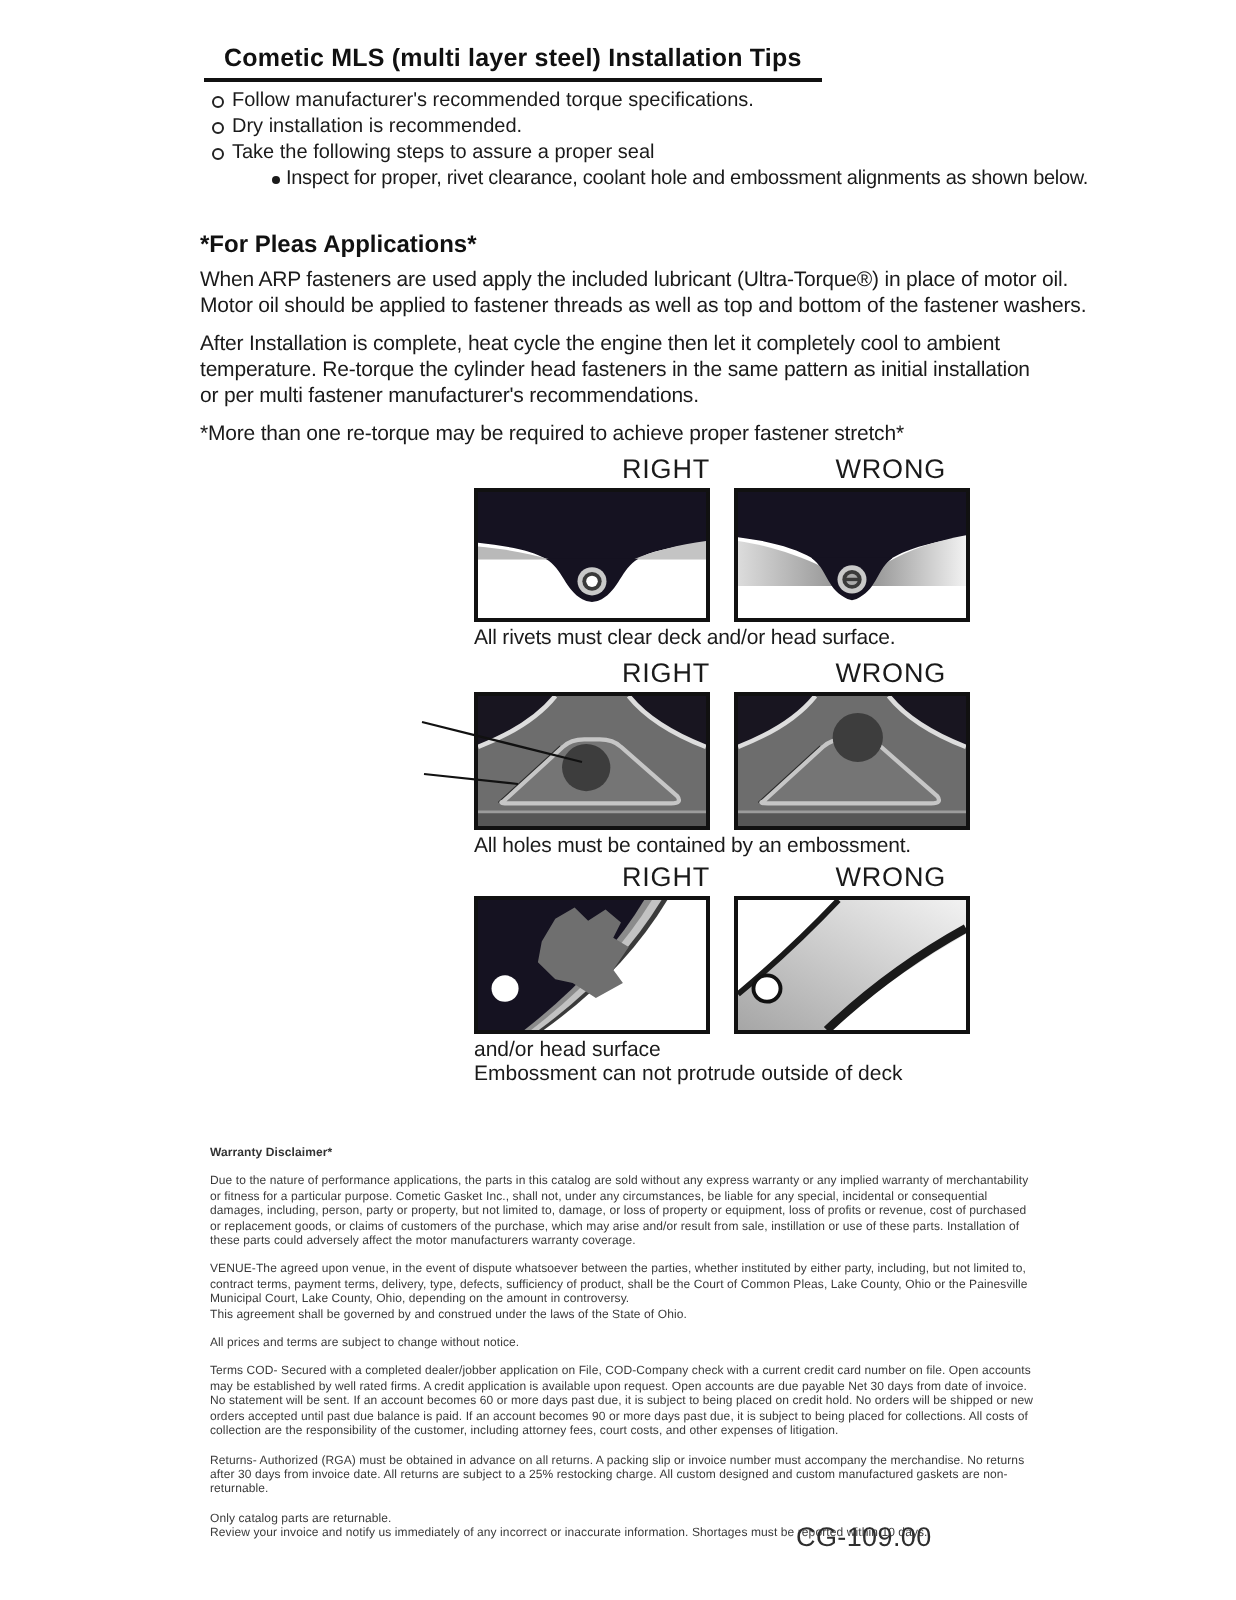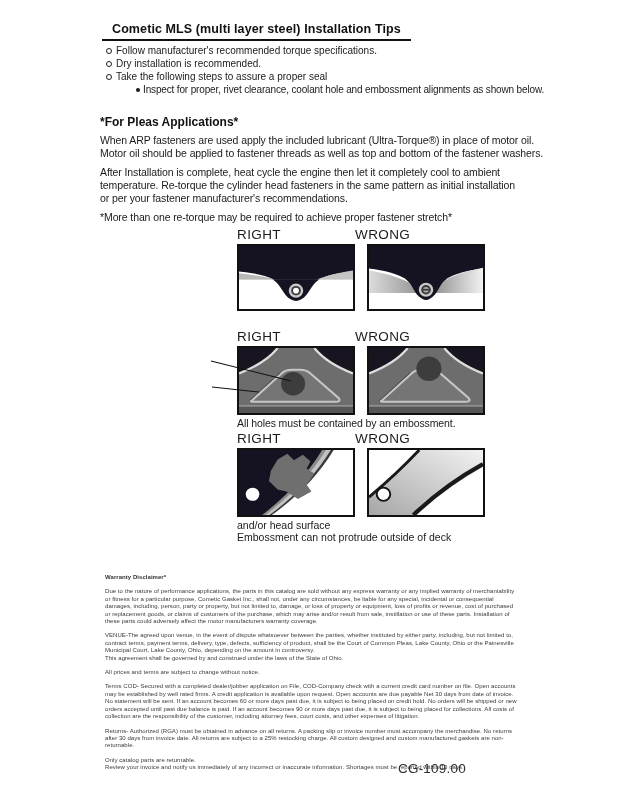--- a/index.html
+++ b/index.html
@@ -22,21 +22,21 @@
 
   
   .diesel{position:absolute;left:100px;top:116px;font-size:10.5px;line-height:13px;color:#1a1a1a;}
   .diesel h2{margin:0 0 5px 0;font-size:12px;font-weight:bold;color:#111;}
   .dline{white-space:nowrap;letter-spacing:-.1px;}
   .dgap{height:6px;}
 
   
   .row{position:absolute;left:237px;width:260px;}
   .labels{display:flex;width:248px;}
-  .lab{width:118px;text-align:left;font-size:13.5px;letter-spacing:.4px;color:#1a1a1a;
+  .lab{width:118px;text-align:right;font-size:13.5px;letter-spacing:.4px;color:#1a1a1a;
        padding-bottom:2px;}
   .boxes{display:flex;gap:12px;}
   .dbox{width:118px;border:2px solid #111;box-sizing:border-box;background:#fff;
         line-height:0;}
   .h67{height:67px;} .h69{height:69px;}
   .cap{margin-top:3px;font-size:10.5px;line-height:11.5px;color:#1a1a1a;white-space:nowrap;
        letter-spacing:-.1px;}
   .cap2{margin-top:3px;font-size:10.5px;line-height:11.5px;color:#1a1a1a;}
 
   
@@ -82,21 +82,21 @@
     </div>
   </div>
 
   <div class="diesel">
     <h2>*For Pleas Applications*</h2>
     <div class="dline">When ARP fasteners are used apply the included lubricant (Ultra-Torque®) in place of motor oil.</div>
     <div class="dline">Motor oil should be applied to fastener threads as well as top and bottom of the fastener washers.</div>
     <div class="dgap"></div>
     <div class="dline">After Installation is complete, heat cycle the engine then let it completely cool to ambient</div>
     <div class="dline">temperature. Re-torque the cylinder head fasteners in the same pattern as initial installation</div>
-    <div class="dline">or per your fastener manufacturer's recommendations.</div>
+    <div class="dline">or per multi fastener manufacturer's recommendations.</div>
     <div class="dgap"></div>
     <div class="dline">*More than one re-torque may be required to achieve proper fastener stretch*</div>
   </div>
 
   <div class="row" style="top:227px;">
     <div class="labels">
       <div class="lab">RIGHT</div>
       <div class="lab">WRONG</div>
     </div>
     <div class="boxes">
@@ -131,20 +131,21 @@
           <path d="M118,23 C102,26 88,31 78,37 C72,41 68,45.5 66,50 H118 Z" fill="url(#gR1)"></path>
           <rect x="0" y="50" width="118" height="17" fill="#ffffff"></rect>
           <path d="M38,35 C46,41 46,51 55,56 Q59,59 63,56 C72,51 72,41 80,35 Z" fill="#151221"></path>
           <circle cx="59" cy="46.5" r="7.5" fill="#c9c9c9"></circle>
           <circle cx="59" cy="46.5" r="5" fill="#3a3a3a"></circle>
           <circle cx="59" cy="46.5" r="3" fill="#aaaaaa"></circle>
           <rect x="55.5" y="45.6" width="7" height="1.8" fill="#3a3a3a"></rect>
         </svg>
       </div>
     </div>
+    <div class="cap">All rivets must clear deck and/or head surface.</div>
   </div>
 
   <div class="row" style="top:329px;">
     <div class="labels">
       <div class="lab">RIGHT</div>
       <div class="lab">WRONG</div>
     </div>
     <div class="boxes">
       <div class="dbox h69">
         <svg width="114" height="65" viewBox="0 0 118 69" preserveAspectRatio="none">

